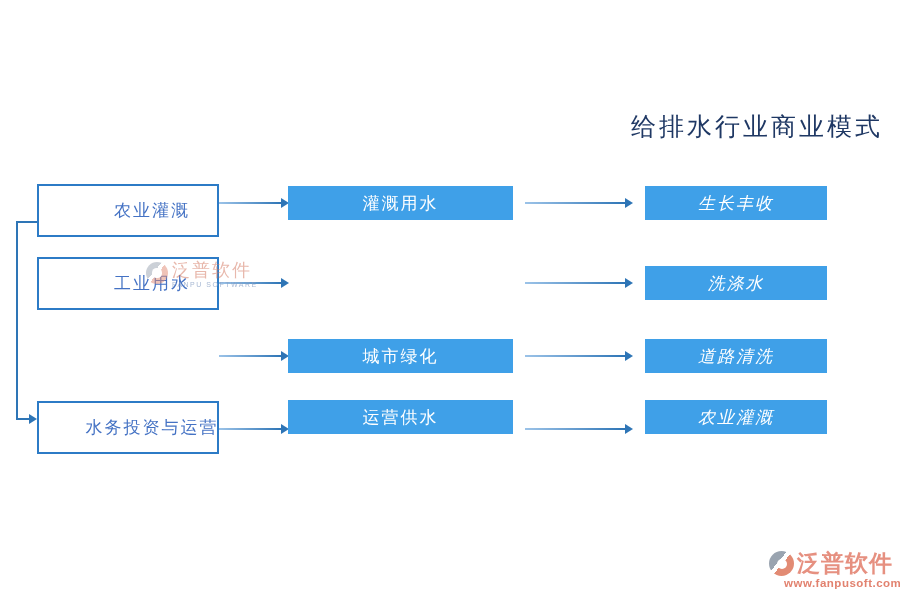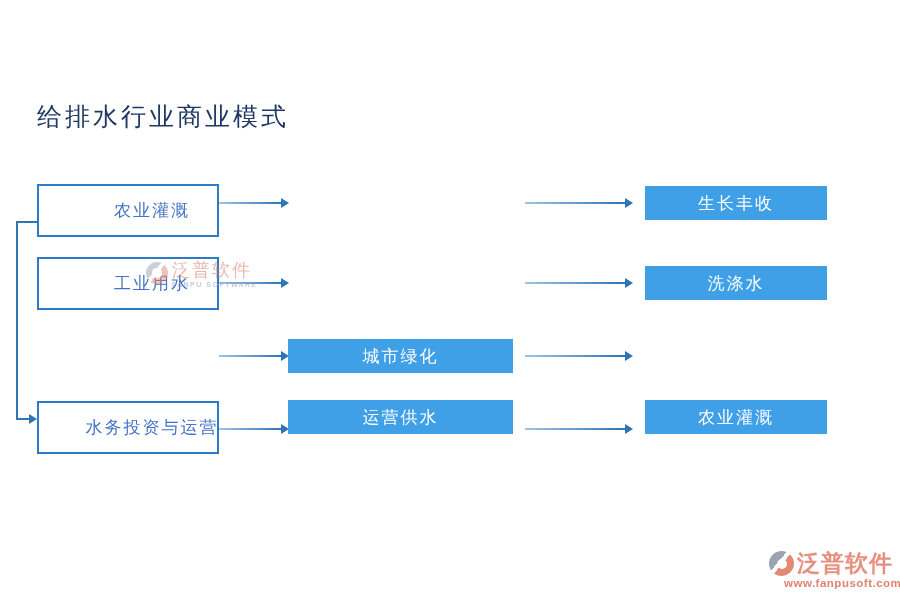--- a/index.html
+++ b/index.html
@@ -1,40 +1,40 @@
 <!DOCTYPE html>
 <html style="--box-fill: #3FA0E8; --box-border: #2C7BC6; --source-text: #4472C4; --title-text: #1F3864; --connector: #2E75B6; --brand-red: #E28B74; --brand-gray: #9AA4B0;"><head>
 <meta charset="utf-8">
 <style>
   html,body { margin:0; padding:0; background:#fff; }
   .canvas {
     position:relative; width:900px; height:600px; background:#ffffff;
     overflow:hidden; font-family:"Liberation Sans","DejaVu Sans",sans-serif;
   }
   .title {
-    position:absolute; left:37px; top:100px; width:836px; margin:0;
-    text-align:left; font-family:Liberation Sans, sans-serif;
+    position:absolute; left:37px; top:100px; width:836px; margin:10px;
+    text-align:right; font-family:Liberation Sans, sans-serif;
     font-weight:400; font-size:25px; letter-spacing:3px;
     color:var(--title-text,#1F3864);
   }
   
   .box {
     position:absolute; display:flex; align-items:center; justify-content:center;
     letter-spacing:2px; box-sizing:border-box; white-space:nowrap;
   }
   .source {
     left:37px; width:182px; height:53px; background:#fff;
     border:2px solid var(--box-border,#2C7BC6);
     color:var(--source-text,#4472C4); font-size:17px;padding-left:48px;
   }
   .product,.outcome {
     height:34px; background:var(--box-fill,#3FA0E8); color:#ffffff; font-size:17px;
   }
   .product { left:288px; width:225px; }
-  .outcome { left:645px; width:182px; }
+  .outcome { left:645px; width:182px;font-style:italic; }
   .source.r1{top:184px}.source.r2{top:257px}.source.r3{top:329px}.source.r4{top:401px}
   .product.r1,.outcome.r1{top:186px}
   .product.r2,.outcome.r2{top:266px}
   .product.r3,.outcome.r3{top:339px}
   .product.r4,.outcome.r4{top:400px}
   
   .arrow {
     position:absolute; height:2px;
     background:linear-gradient(90deg,#9CC3E8,var(--connector,#2E75B6));
   }
@@ -83,39 +83,45 @@
 
   <div class="seg h" style="left:16px;top:221px;width:21px"></div>
   <div class="seg v" style="left:16px;top:221px;height:199px"></div>
   <div class="seg h" style="left:16px;top:418px;width:13px"></div>
   <div class="ah" style="left:29px;top:414px"></div>
 
   <div class="box source r1">
     <span>农业灌溉</span>
   </div>
   <div class="arrow a-sm ar1"></div>
+  <div class="box product r1">
+    <span>灌溉用水</span>
+  </div>
   <div class="arrow a-mr ar1"></div>
   <div class="box outcome r1">
     <span>生长丰收</span>
   </div>
 
   <div class="box source r2">
     <span>工业用水</span>
   </div>
   <div class="arrow a-sm ar2"></div>
   <div class="arrow a-mr ar2"></div>
   <div class="box outcome r2">
     <span>洗涤水</span>
   </div>
 
   <div class="arrow a-sm ar3"></div>
   <div class="box product r3">
     <span>城市绿化</span>
   </div>
   <div class="arrow a-mr ar3"></div>
+  <div class="box outcome r3">
+    <span>道路清洗</span>
+  </div>
 
   <div class="box source r4">
     <span>水务投资与运营</span>
   </div>
   <div class="arrow a-sm ar4"></div>
   <div class="box product r4">
     <span>运营供水</span>
   </div>
   <div class="arrow a-mr ar4"></div>
   <div class="box outcome r4">

